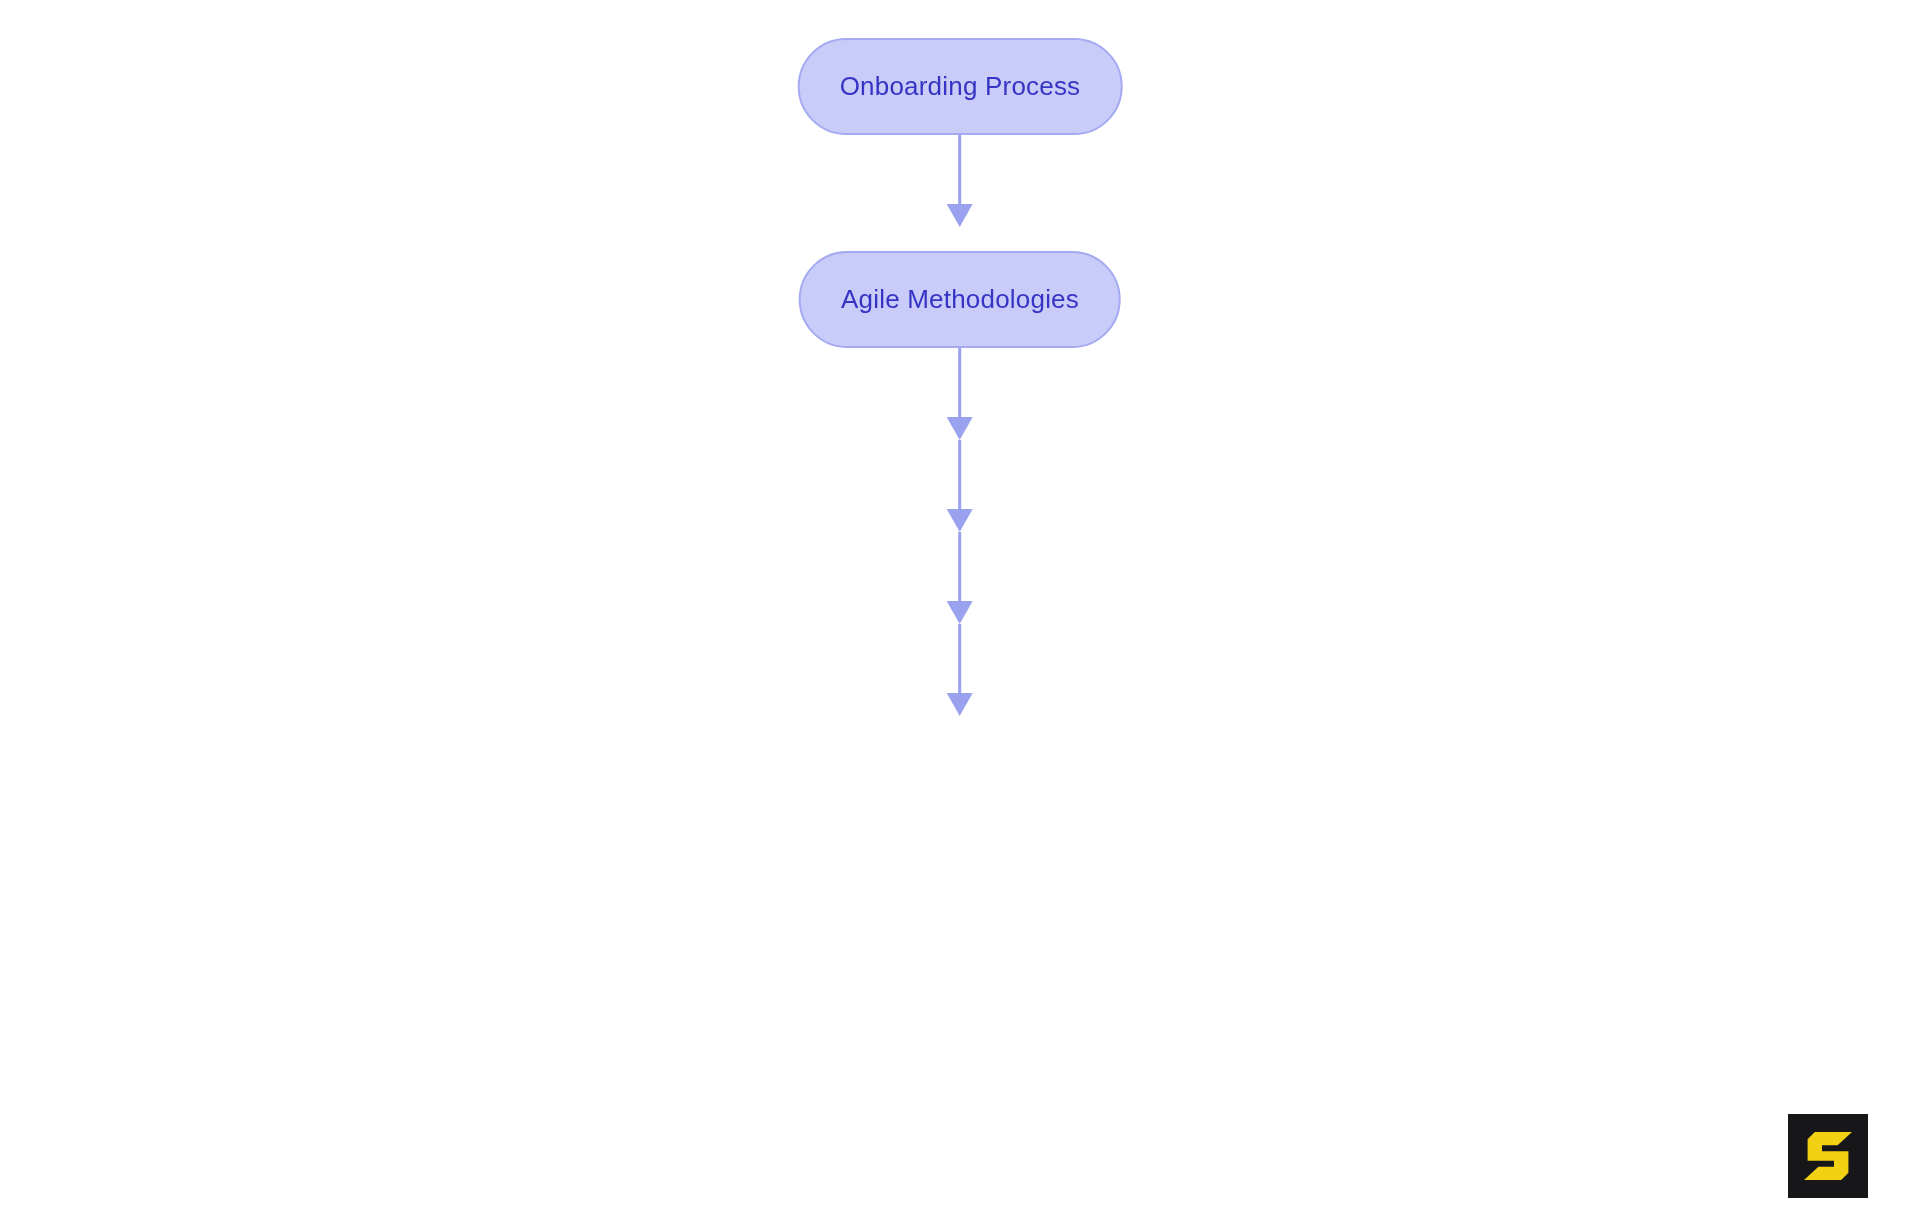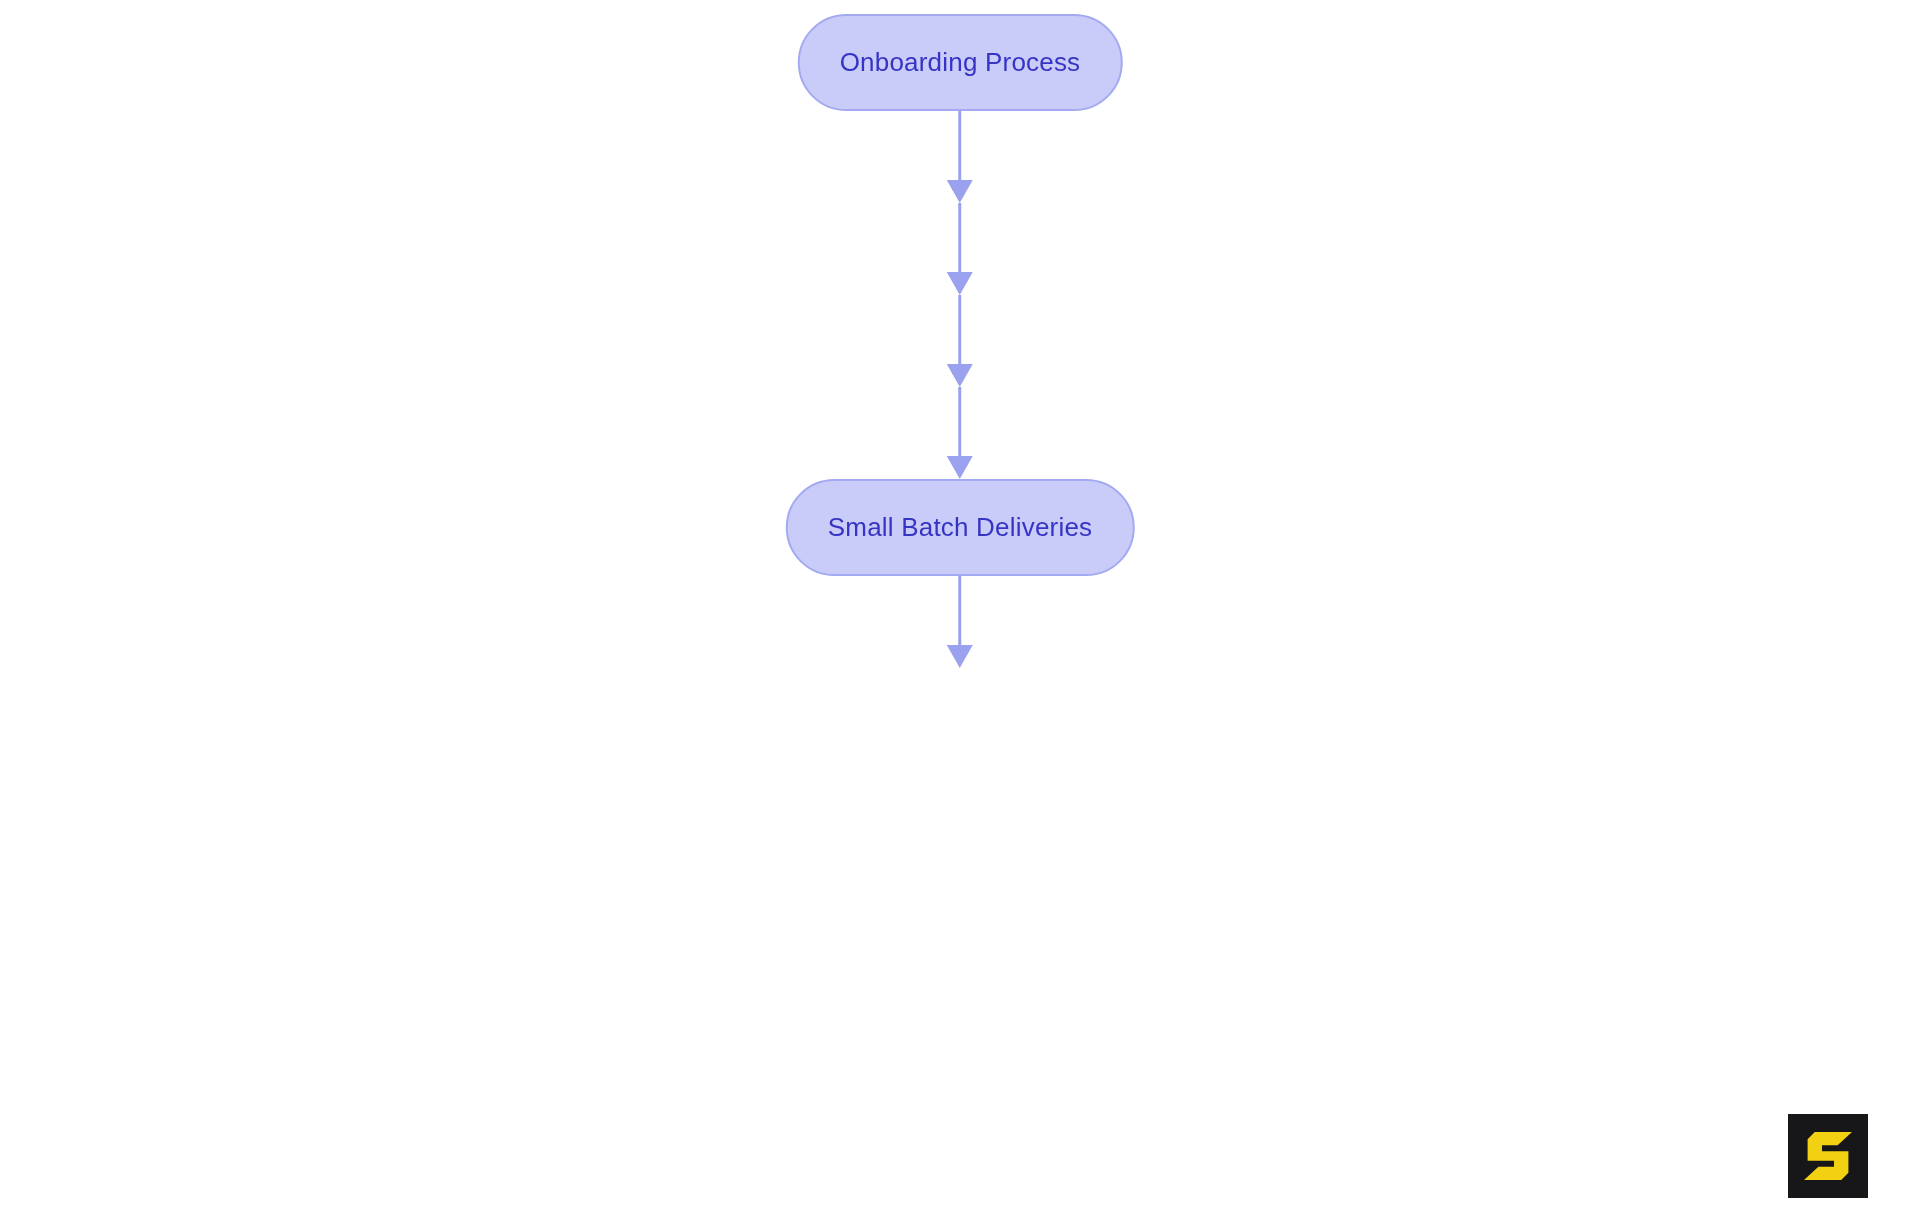--- a/index.html
+++ b/index.html
@@ -24,20 +24,21 @@
   .node {
     height: 97px;
     min-width: 240px;
     padding: 0 40px;
     border-radius: 49px;
     background: var(--node-fill, #c9ccf8);
     border: 2px solid var(--node-border, #a4aaf1);
     display: flex;
     align-items: center;
     justify-content: center;
+    margin-top: 24px;
   }
   .node span {
     font-size: 26px;
     font-weight: 400;
     letter-spacing: 0.2px;
     color: var(--node-text, #3634c4);
     white-space: nowrap;
   }
   .connector {
     position: relative;
@@ -81,41 +82,41 @@
 <div class="flow" id="flow">
   <div class="node">
     <span>Onboarding Process</span>
   </div>
 
   <div class="connector">
     <div class="line"></div>
     <div class="head"></div>
   </div>
 
+  <div class="node">
+    <span>Agile Methodologies</span>
+  </div>
 
   <div class="connector">
     <div class="line"></div>
     <div class="head"></div>
   </div>
 
 
   <div class="connector">
     <div class="line"></div>
     <div class="head"></div>
   </div>
 
 
   <div class="connector">
     <div class="line"></div>
     <div class="head"></div>
   </div>
 
-  <div class="node">
-    <span>Small Batch Deliveries</span>
-  </div>
 
   <div class="connector">
     <div class="line"></div>
     <div class="head"></div>
   </div>
 
 </div>
 
 <div class="logo">
   <svg viewBox="0 0 60 63" xmlns="http://www.w3.org/2000/svg">

